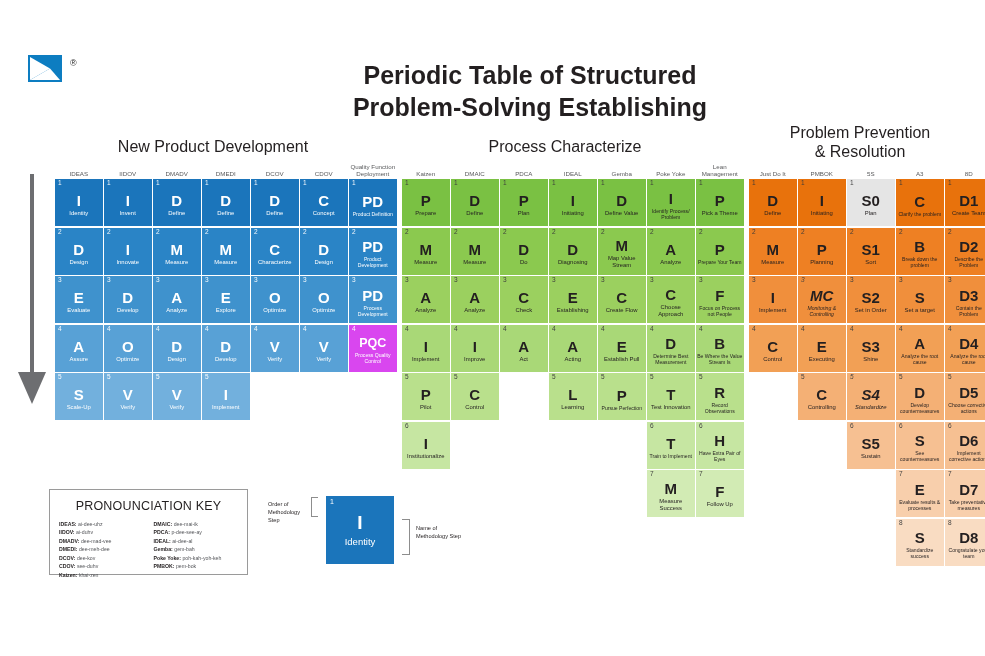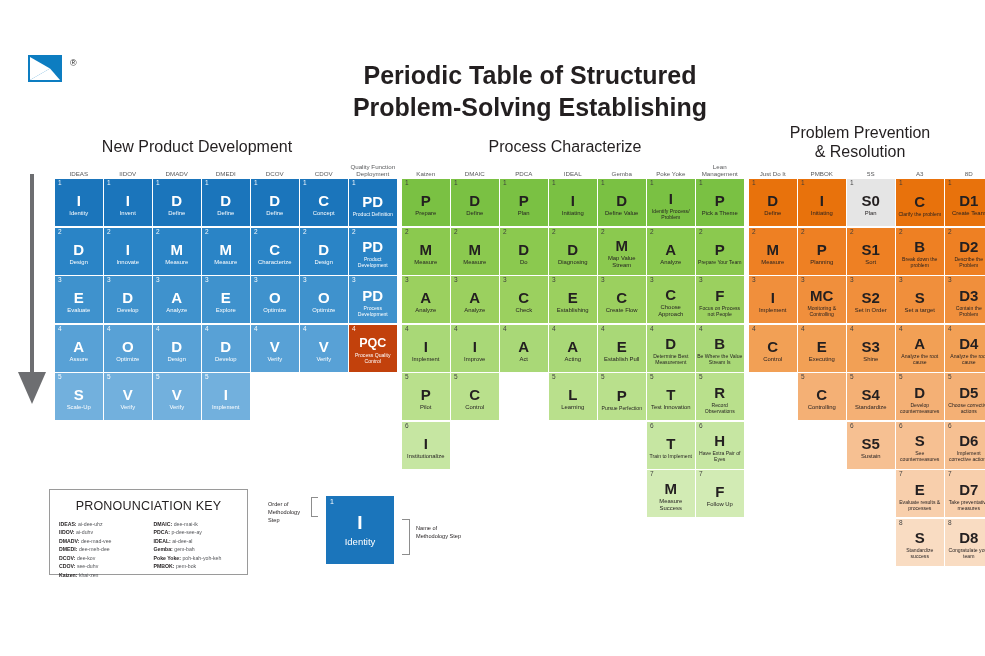--- a/index.html
+++ b/index.html
@@ -15,21 +15,21 @@
   .brand{position:absolute;left:28px;top:55px;display:flex;align-items:center;gap:8px;}
   .brand-word{font-size:30px;font-weight:700;color:#2b2b2b;letter-spacing:-0.6px;}
   .brand-mark{width:34px;height:27px;position:relative;}
   .brand-mark svg{display:block;}
   .brand-reg{font-size:9px;color:#2b2b2b;align-self:flex-start;margin-top:3px;}
 
   
   .main-title{position:absolute;left:330px;top:60px;width:400px;text-align:center;
     font-size:25px;font-weight:700;color:#231f20;line-height:1.26;}
   .group-title{position:absolute;text-align:center;font-size:16px;color:#231f20;line-height:1.2;}
-  #grp-npd{left:72px;top:137px;width:250px;}
+  #grp-npd{left:88px;top:137px;width:250px;}
   #grp-pi{left:440px;top:137px;width:250px;}
   #grp-pp{left:735px;top:123px;width:250px;}
 
   
   .arrow{position:absolute;left:16px;top:174px;width:32px;height:232px;}
 
   
   .table{position:absolute;left:55px;top:158px;display:flex;align-items:flex-start;}
   .col{width:47.5px;margin-right:1.5px;display:flex;flex-direction:column;}
   .col.gap-l{margin-left:4px;}
@@ -335,21 +335,21 @@
             <span class="nm xs">Product Development</span>
           </span>
         </div>
         <div class="cell dark" style="background: rgb(63, 146, 205);">
           <span class="num">3</span>
           <span class="body">
             <span class="sym">PD</span>
             <span class="nm xs">Process Development</span>
           </span>
         </div>
-        <div class="cell dark" style="background: #c2410c;">
+        <div class="cell dark" style="background: #d946ef;">
           <span class="num">4</span>
           <span class="body">
             <span class="sym sm">PQC</span>
             <span class="nm xs">Process Quality Control</span>
           </span>
         </div>
       </div>
       <div class="col gap-l">
         <div class="col-head">Kaizen</div>
         <div class="cell light" style="background: rgb(122, 193, 67);">
@@ -684,21 +684,21 @@
             <span class="nm">Initiating</span>
           </span>
         </div>
         <div class="cell light" style="background: rgb(238, 128, 35);">
           <span class="num">2</span>
           <span class="body">
             <span class="sym">P</span>
             <span class="nm">Planning</span>
           </span>
         </div>
-        <div class="cell light" style="background: rgb(240, 143, 60);">
+        <div class="cell light" style="background: rgb(240, 143, 60); font-style: italic;">
           <span class="num">3</span>
           <span class="body">
             <span class="sym">MC</span>
             <span class="nm xs">Monitoring &amp; Controlling</span>
           </span>
         </div>
         <div class="cell light" style="background: rgb(242, 160, 85);">
           <span class="num">4</span>
           <span class="body">
             <span class="sym">E</span>
@@ -736,21 +736,21 @@
             <span class="nm">Set in Order</span>
           </span>
         </div>
         <div class="cell light" style="background: rgb(242, 160, 85);">
           <span class="num">4</span>
           <span class="body">
             <span class="sym">S3</span>
             <span class="nm">Shine</span>
           </span>
         </div>
-        <div class="cell light" style="background: rgb(244, 176, 117);">
+        <div class="cell light" style="background: rgb(244, 176, 117); font-style: italic;">
           <span class="num">5</span>
           <span class="body">
             <span class="sym">S4</span>
             <span class="nm">Standardize</span>
           </span>
         </div>
         <div class="cell light" style="background: rgb(246, 192, 146);">
           <span class="num">6</span>
           <span class="body">
             <span class="sym">S5</span>

